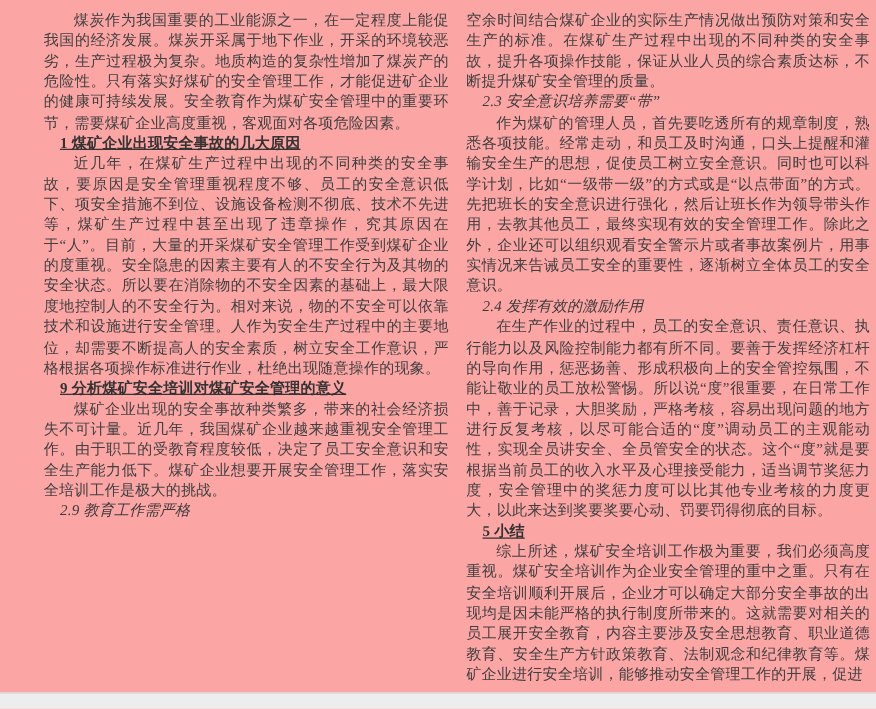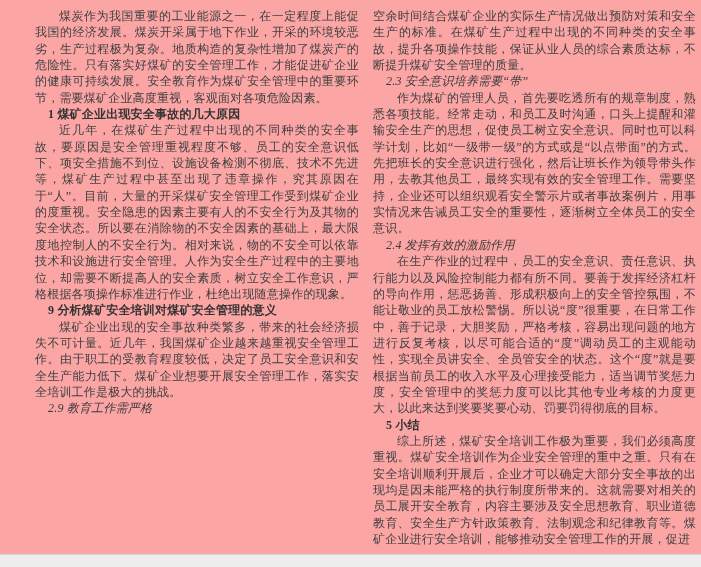--- a/index.html
+++ b/index.html
@@ -25,21 +25,21 @@
     text-align: justify;
     color: #404040;
     letter-spacing: 0.2px;
   }
   #col-left  { left: 35px;  width: 324px; }
   #col-right { left: 373px; width: 323px; }
 
   .blk { margin: 0; padding: 0; }
   .p   { text-indent: 24px; }
   .pc  { text-indent: 0; }
-  .h   { font-weight: bold; text-indent: 13px; color: #333333; }
+  .h   { font-weight: bold; text-indent: 13px; color: #333333; text-decoration: underline; }
   .sub { font-weight: normal; font-style: italic; text-indent: 13px; color: #3a3a3a; }
 
   .page-footer-strip {
     position: absolute;
     left: 0;
     top: 554px;
     width: 701px;
     height: 13px;
     background: #ededed;
     border-top: 1px solid #d9d9d9;
@@ -53,20 +53,20 @@
       <div class="blk p">煤炭作为我国重要的工业能源之一，在一定程度上能促我国的经济发展。煤炭开采属于地下作业，开采的环境较恶劣，生产过程极为复杂。地质构造的复杂性增加了煤炭产的危险性。只有落实好煤矿的安全管理工作，才能促进矿企业的健康可持续发展。安全教育作为煤矿安全管理中的重要环节，需要煤矿企业高度重视，客观面对各项危险因素。</div>
       <div class="blk h">1 煤矿企业出现安全事故的几大原因</div>
       <div class="blk p">近几年，在煤矿生产过程中出现的不同种类的安全事故，要原因是安全管理重视程度不够、员工的安全意识低下、项安全措施不到位、设施设备检测不彻底、技术不先进等，煤矿生产过程中甚至出现了违章操作，究其原因在于“人”。目前，大量的开采煤矿安全管理工作受到煤矿企业的度重视。安全隐患的因素主要有人的不安全行为及其物的安全状态。所以要在消除物的不安全因素的基础上，最大限度地控制人的不安全行为。相对来说，物的不安全可以依靠技术和设施进行安全管理。人作为安全生产过程中的主要地位，却需要不断提高人的安全素质，树立安全工作意识，严格根据各项操作标准进行作业，杜绝出现随意操作的现象。</div>
       <div class="blk h">9 分析煤矿安全培训对煤矿安全管理的意义</div>
       <div class="blk p">煤矿企业出现的安全事故种类繁多，带来的社会经济损失不可计量。近几年，我国煤矿企业越来越重视安全管理工作。由于职工的受教育程度较低，决定了员工安全意识和安全生产能力低下。煤矿企业想要开展安全管理工作，落实安全培训工作是极大的挑战。</div>
       <div class="blk sub">2.9 教育工作需严格</div>
     </div>
   <div id="col-right" class="text-column">
       <div class="blk pc">空余时间结合煤矿企业的实际生产情况做出预防对策和安全生产的标准。在煤矿生产过程中出现的不同种类的安全事故，提升各项操作技能，保证从业人员的综合素质达标，不断提升煤矿安全管理的质量。</div>
       <div class="blk sub">2.3 安全意识培养需要“带”</div>
-      <div class="blk p">作为煤矿的管理人员，首先要吃透所有的规章制度，熟悉各项技能。经常走动，和员工及时沟通，口头上提醒和灌输安全生产的思想，促使员工树立安全意识。同时也可以科学计划，比如“一级带一级”的方式或是“以点带面”的方式。先把班长的安全意识进行强化，然后让班长作为领导带头作用，去教其他员工，最终实现有效的安全管理工作。需要坚持，企业还可以组织观看安全警示片或者事故案例片，用事实情况来告诫员工安全的重要性，逐渐树立全体员工的安全意识。</div>
+      <div class="blk p">作为煤矿的管理人员，首先要吃透所有的规章制度，熟悉各项技能。经常走动，和员工及时沟通，口头上提醒和灌输安全生产的思想，促使员工树立安全意识。同时也可以科学计划，比如“一级带一级”的方式或是“以点带面”的方式。先把班长的安全意识进行强化，然后让班长作为领导带头作用，去教其他员工，最终实现有效的安全管理工作。除此之外，企业还可以组织观看安全警示片或者事故案例片，用事实情况来告诫员工安全的重要性，逐渐树立全体员工的安全意识。</div>
       <div class="blk sub">2.4 发挥有效的激励作用</div>
       <div class="blk p">在生产作业的过程中，员工的安全意识、责任意识、执行能力以及风险控制能力都有所不同。要善于发挥经济杠杆的导向作用，惩恶扬善、形成积极向上的安全管控氛围，不能让敬业的员工放松警惕。所以说“度”很重要，在日常工作中，善于记录，大胆奖励，严格考核，容易出现问题的地方进行反复考核，以尽可能合适的“度”调动员工的主观能动性，实现全员讲安全、全员管安全的状态。这个“度”就是要根据当前员工的收入水平及心理接受能力，适当调节奖惩力度，安全管理中的奖惩力度可以比其他专业考核的力度更大，以此来达到奖要奖要心动、罚要罚得彻底的目标。</div>
       <div class="blk h">5 小结</div>
       <div class="blk p">综上所述，煤矿安全培训工作极为重要，我们必须高度重视。煤矿安全培训作为企业安全管理的重中之重。只有在安全培训顺利开展后，企业才可以确定大部分安全事故的出现均是因未能严格的执行制度所带来的。这就需要对相关的员工展开安全教育，内容主要涉及安全思想教育、职业道德教育、安全生产方针政策教育、法制观念和纪律教育等。煤矿企业进行安全培训，能够推动安全管理工作的开展，促进</div>
     </div>
   <div class="page-footer-strip"></div>
 </div>
 
 </body></html>

